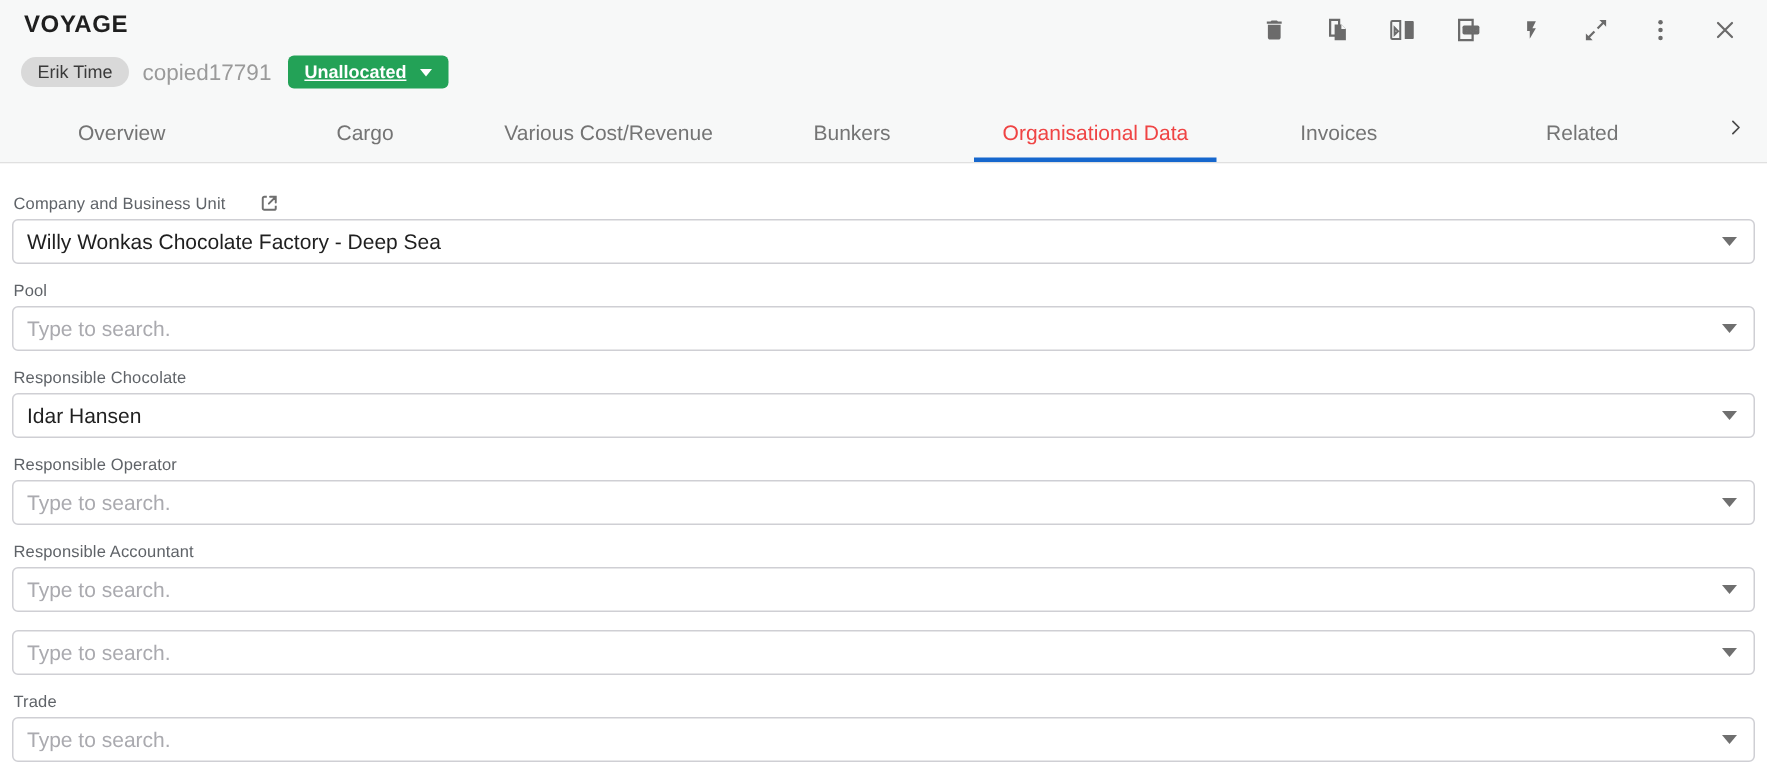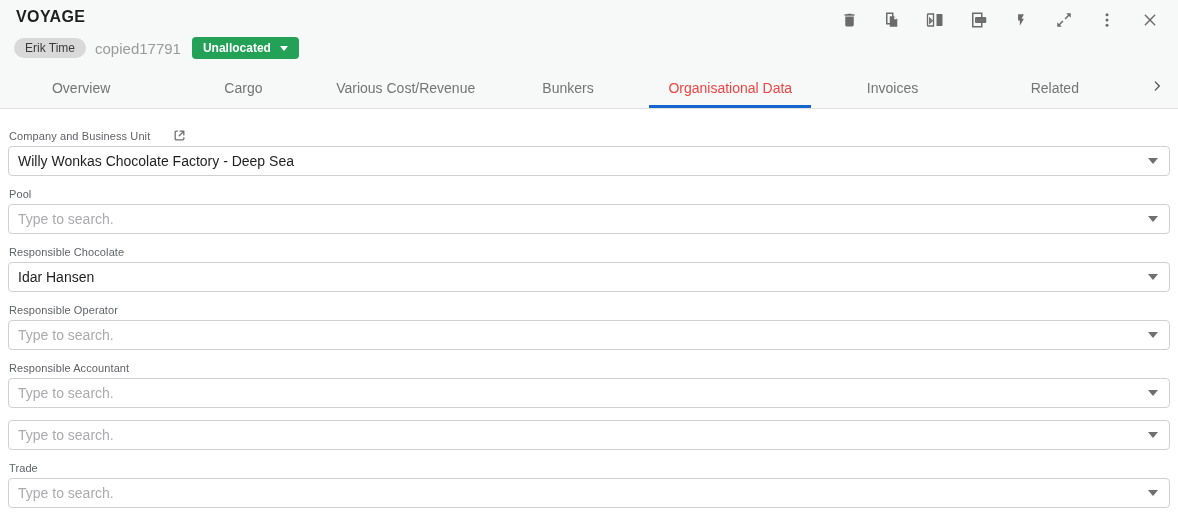--- a/index.html
+++ b/index.html
@@ -24,20 +24,21 @@
   .pill-badge {
     background: #d9d9d9; color: #3a3a3a; font-size: 12px;
     padding: 4px 11px; border-radius: 12px; line-height: 1;
   }
   .ref-text { color: #9a9a9a; font-size: 15px; font-weight: 400; }
   .status-badge {
     display: inline-flex; align-items: center; gap: 9px;
     background: #23a257; color: #ffffff; font-size: 12px; font-weight: 700;
     padding: 5px 11px; border-radius: 4px; line-height: 1; cursor: pointer;
     margin-left: 2px;
+    text-decoration: underline;
   }
   .status-caret {
     width: 0; height: 0;
     border-left: 4px solid transparent; border-right: 4px solid transparent;
     border-top: 5px solid #ffffff;
   }
 
   
   .tabbar { display: flex; align-items: stretch; height: 42px; margin-top: 2px; border-bottom: 1px solid #e0e0e0; background: #f7f8f8; }
   .tab {

